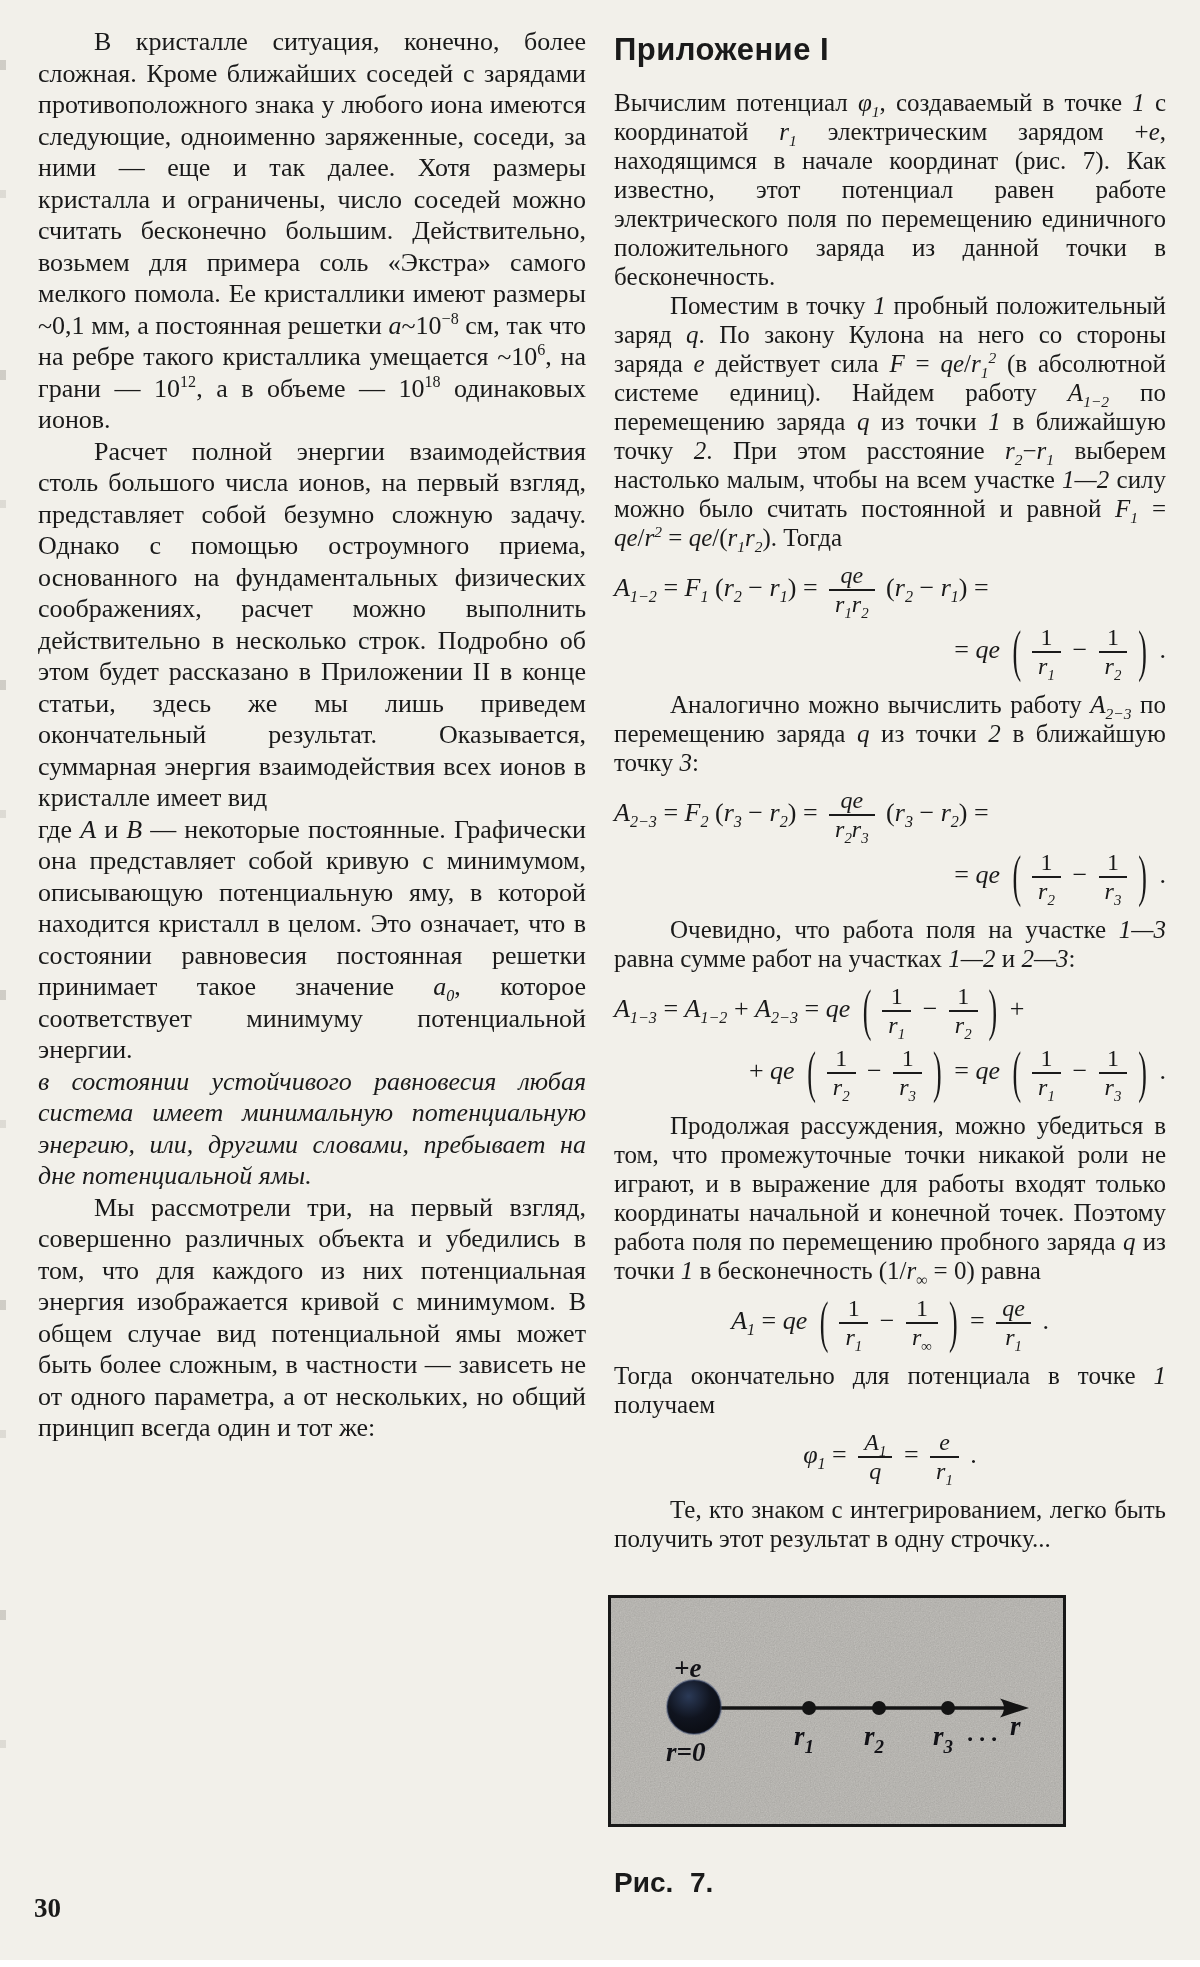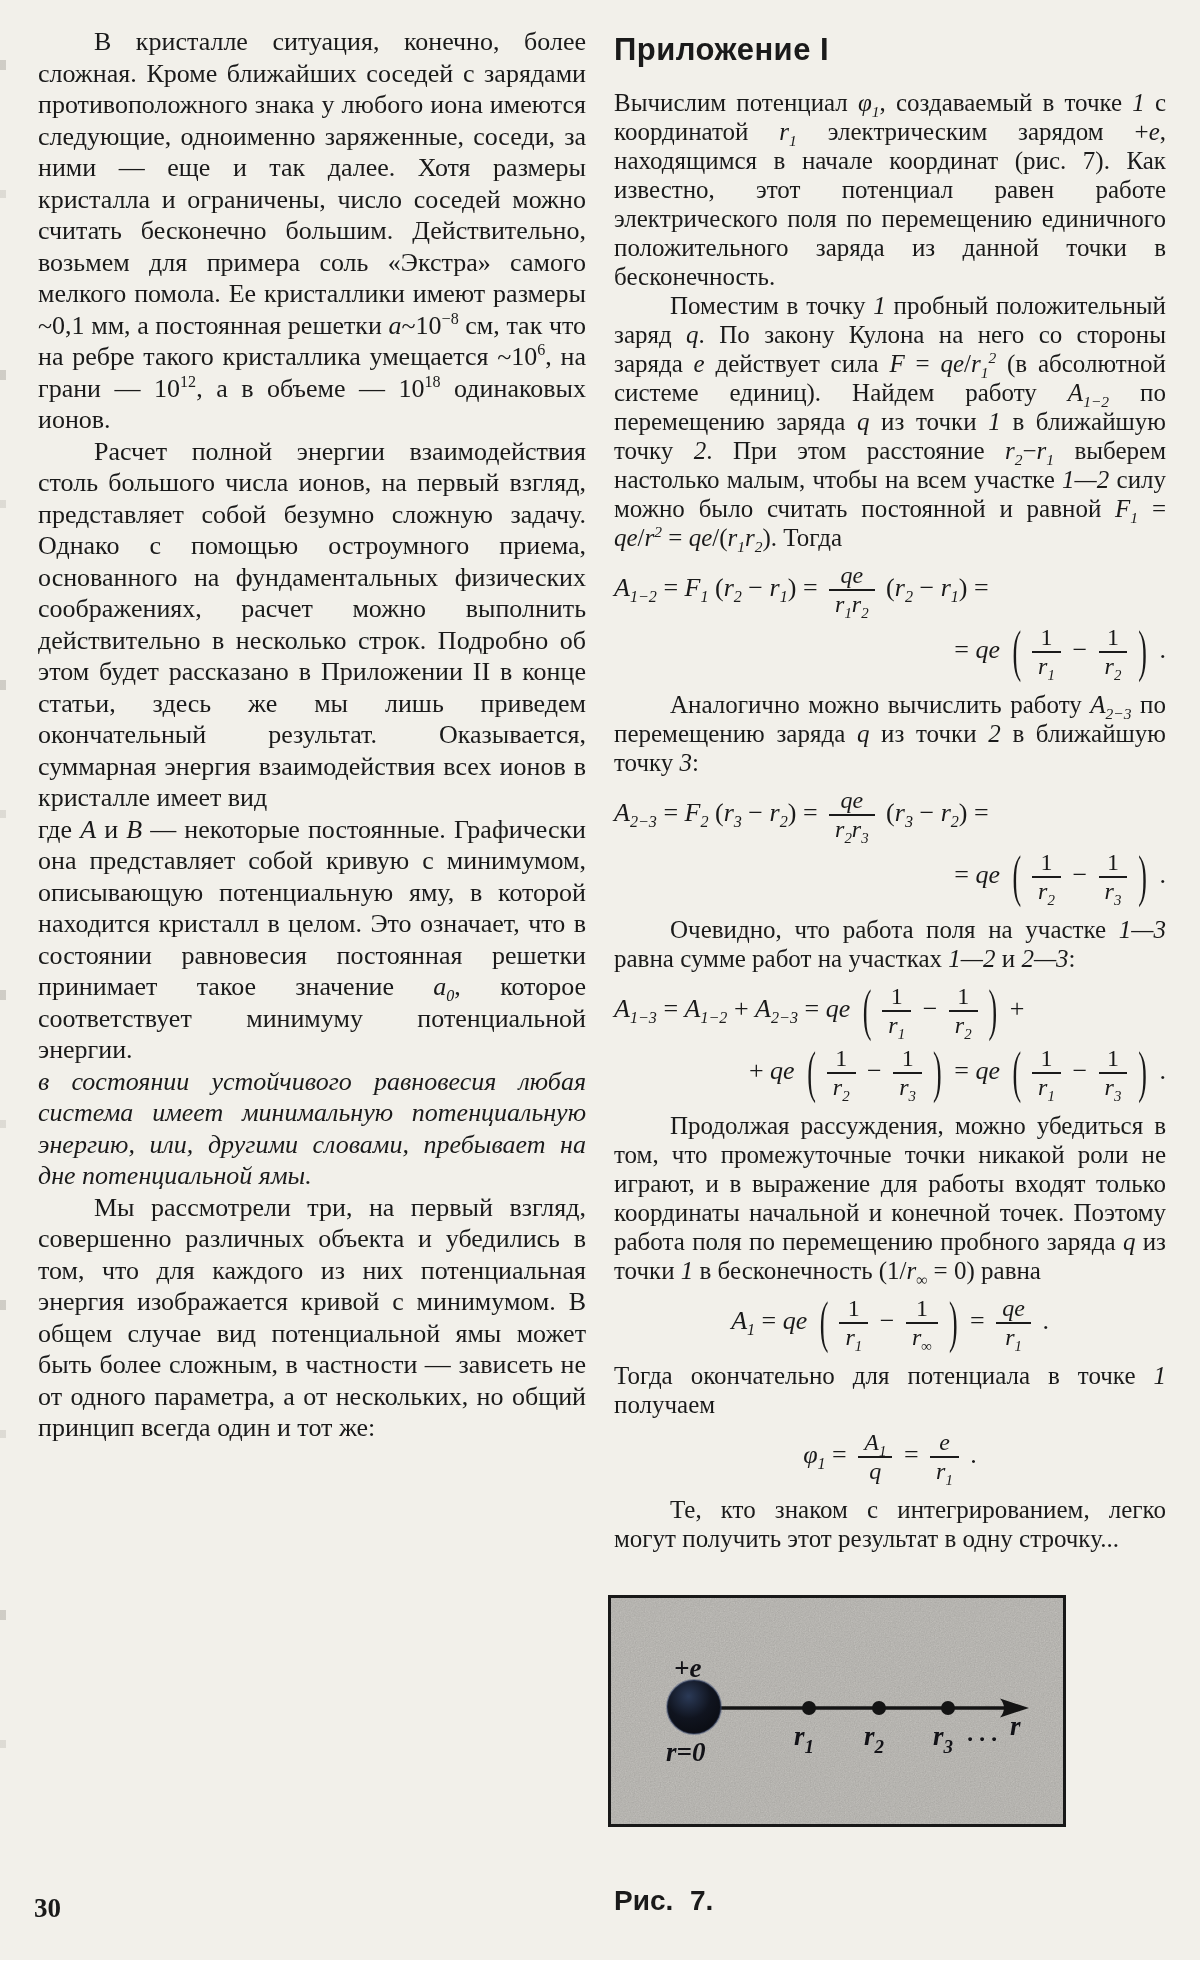--- a/index.html
+++ b/index.html
@@ -47,21 +47,21 @@
   .fig svg{display:block;width:458px;height:232px;}
   .fig text{
     font-family:"Liberation Serif","DejaVu Serif",serif;
     font-weight:bold;font-style:italic;font-size:27px;fill:#121217;
   }
   .fig .ss{font-size:19px;}
   .fig .dots{letter-spacing:6px;font-size:24px;}
 
   .caption{
     font-family:"Liberation Sans","DejaVu Sans",sans-serif;
-    font-weight:bold;font-size:28px;margin-top:58px;word-spacing:9px;
+    font-weight:bold;font-size:28px;margin-top:40px;word-spacing:9px;
   }
   .pagenum{
     position:absolute;left:34px;top:1893px;
     font-weight:bold;font-size:27px;
   }
 </style>
 </head>
 <body>
 
 <div class="page">
@@ -96,21 +96,21 @@
 
     <div class="formula">
       <div class="frow fl"><i>A<sub>1−3</sub></i> = <i>A<sub>1−2</sub></i> + <i>A<sub>2−3</sub></i> = <i>qe</i> <span class="bp" style="--s: 2.2;">(</span><span class="frac"><span class="fn">1</span><span class="fd"><i>r<sub>1</sub></i></span></span> − <span class="frac"><span class="fn">1</span><span class="fd"><i>r<sub>2</sub></i></span></span><span class="bp" style="--s: 2.2;">)</span> +</div>
       <div class="frow fr">+ <i>qe</i> <span class="bp" style="--s: 2.2;">(</span><span class="frac"><span class="fn">1</span><span class="fd"><i>r<sub>2</sub></i></span></span> − <span class="frac"><span class="fn">1</span><span class="fd"><i>r<sub>3</sub></i></span></span><span class="bp" style="--s: 2.2;">)</span> = <i>qe</i> <span class="bp" style="--s: 2.2;">(</span><span class="frac"><span class="fn">1</span><span class="fd"><i>r<sub>1</sub></i></span></span> − <span class="frac"><span class="fn">1</span><span class="fd"><i>r<sub>3</sub></i></span></span><span class="bp" style="--s: 2.2;">)</span> .</div>
     </div>
 
     <p class="body ind">Продолжая рассуждения, можно убедиться в том, что промежуточные точки никакой роли не играют, и в выражение для работы входят только координаты начальной и конечной точек. Поэтому работа поля по перемещению пробного заряда <i>q</i> из точки <i>1</i> в бесконечность (1/<i>r<sub>∞</sub></i> = 0) равна</p>
     <div class="formula fc"><i>A<sub>1</sub></i> = <i>qe</i> <span class="bp" style="--s: 2.2;">(</span><span class="frac"><span class="fn">1</span><span class="fd"><i>r<sub>1</sub></i></span></span> − <span class="frac"><span class="fn">1</span><span class="fd"><i>r<sub>∞</sub></i></span></span><span class="bp" style="--s: 2.2;">)</span> = <span class="frac"><span class="fn"><i>qe</i></span><span class="fd"><i>r<sub>1</sub></i></span></span> .</div>
     <p class="body">Тогда окончательно для потенциала в точке <i>1</i> получаем</p>
     <div class="formula fc"><i>φ<sub>1</sub></i> = <span class="frac"><span class="fn"><i>A<sub>1</sub></i></span><span class="fd"><i>q</i></span></span> = <span class="frac"><span class="fn"><i>e</i></span><span class="fd"><i>r<sub>1</sub></i></span></span> .</div>
-    <p class="body ind">Те, кто знаком с интегрированием, легко могут получить этот результат в одну строчку...</p>
+    <p class="body ind">Те, кто знаком с интегрированием, легко быть получить этот результат в одну строчку...</p>
 
     <figure class="fig" style="margin-left:-6px">
       <svg viewBox="0 0 458 232">
         <defs>
           <radialGradient id="chg" cx="40%" cy="30%" r="75%">
             <stop offset="0%" stop-color="#2b3a57"></stop>
             <stop offset="55%" stop-color="#10141f"></stop>
             <stop offset="100%" stop-color="#0a0c12"></stop>
           </radialGradient>
           <filter id="paper-noise">

